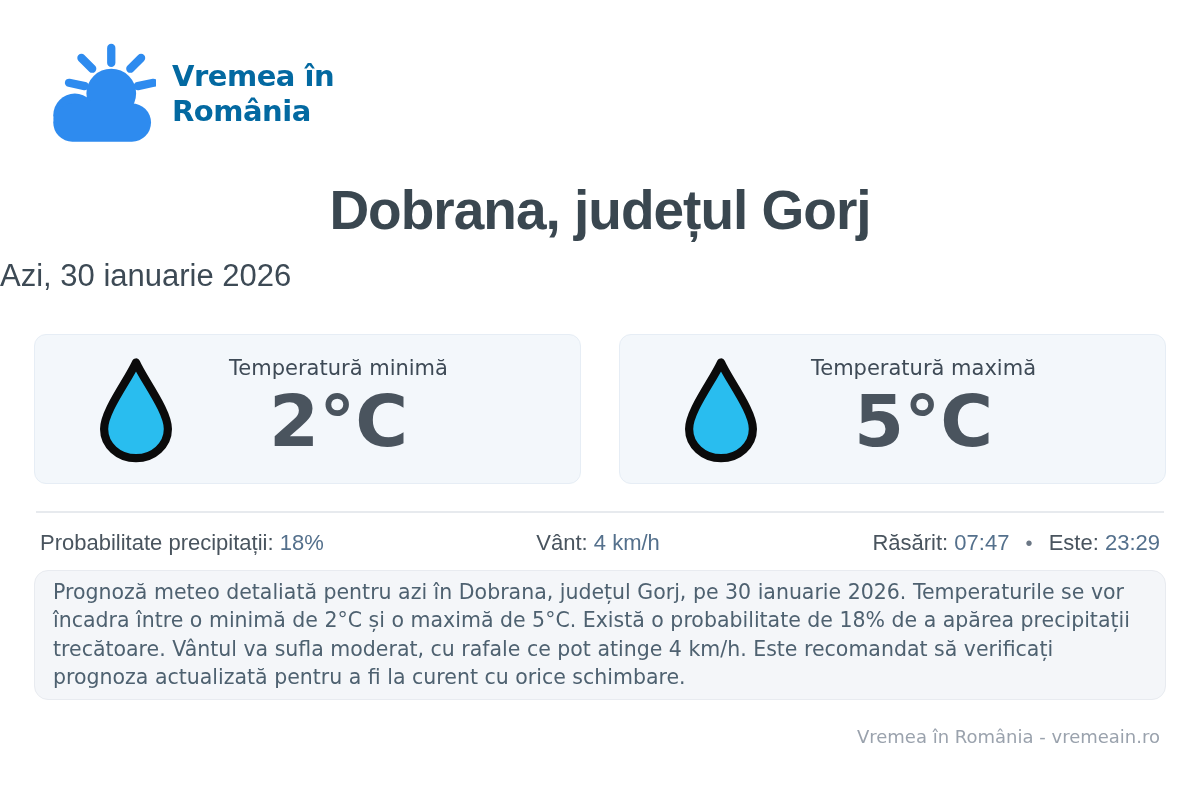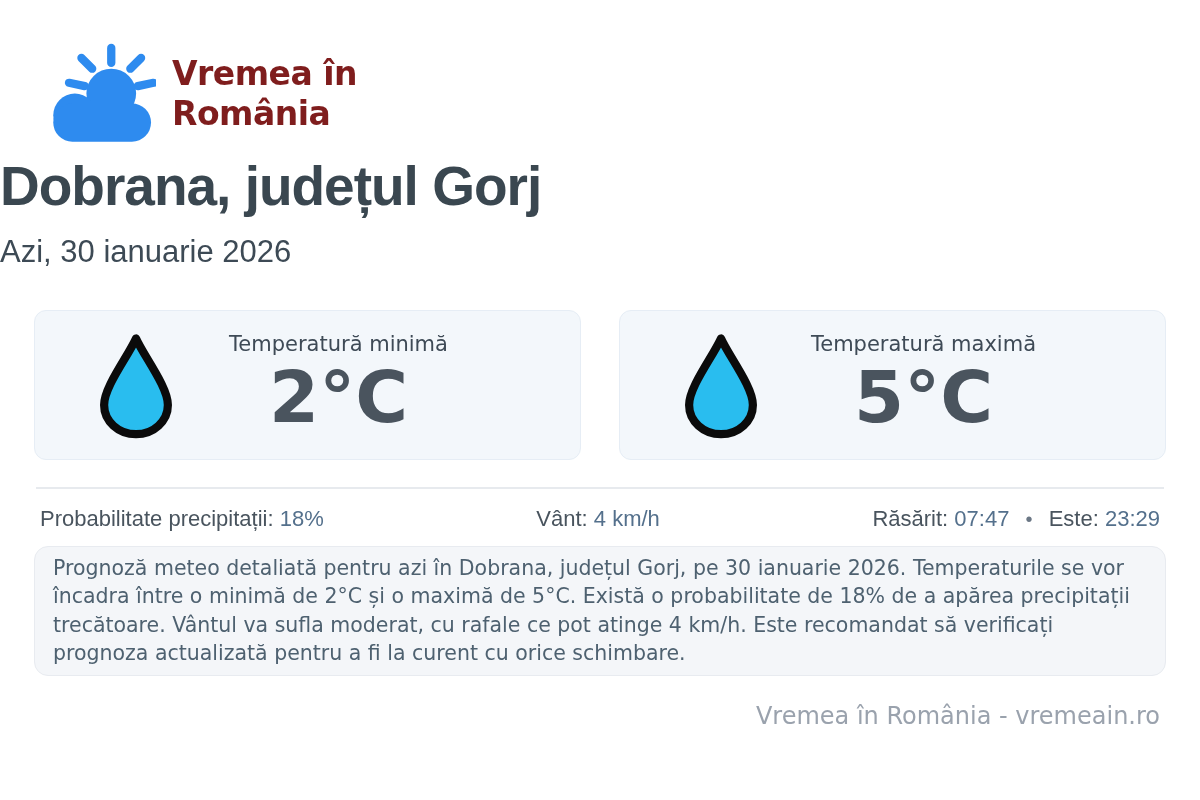--- a/index.html
+++ b/index.html
@@ -17,30 +17,30 @@
   .logo-row {
     display: flex;
     align-items: center;
     gap: 16px;
     padding: 42px 0 0 40px;
   }
   .logo-icon { width: 116px; height: 104px; flex: 0 0 auto; }
   .logo-text {
     font-family: "DejaVu Sans", sans-serif;
     font-weight: 700;
-    font-size: 33px;
+    font-size: 29px;
     line-height: 1.22;
     letter-spacing: -0.5px;
-    color: #7f1d1d;
+    color: #0369a1;
   }
 
   
   .title {
-    margin-top: 8px;
-    text-align: left;
+    margin-top: 32px;
+    text-align: center;
     font-family: "Liberation Sans", sans-serif;
     font-weight: 700;
     font-size: 55px;
     letter-spacing: -1px;
     color: #3a4750;
   }
   .subtitle {
     margin-top: 16px;
     text-align: left;
     font-family: "Liberation Sans", sans-serif;
@@ -115,21 +115,21 @@
     padding: 7px 18px;
     font-size: 20.5px;
     line-height: 1.39;
     color: #4e6170;
   }
 
   
   .footer {
     margin: 26px 40px 0 0;
     text-align: right;
-    font-size: 24px;
+    font-size: 18px;
     color: #9aa2ad;
   }
 </style>
 </head>
 <body>
 
 <div class="page">
 
   <div class="logo-row">
     <svg class="logo-icon" viewBox="0 0 140 125" aria-hidden="true">

